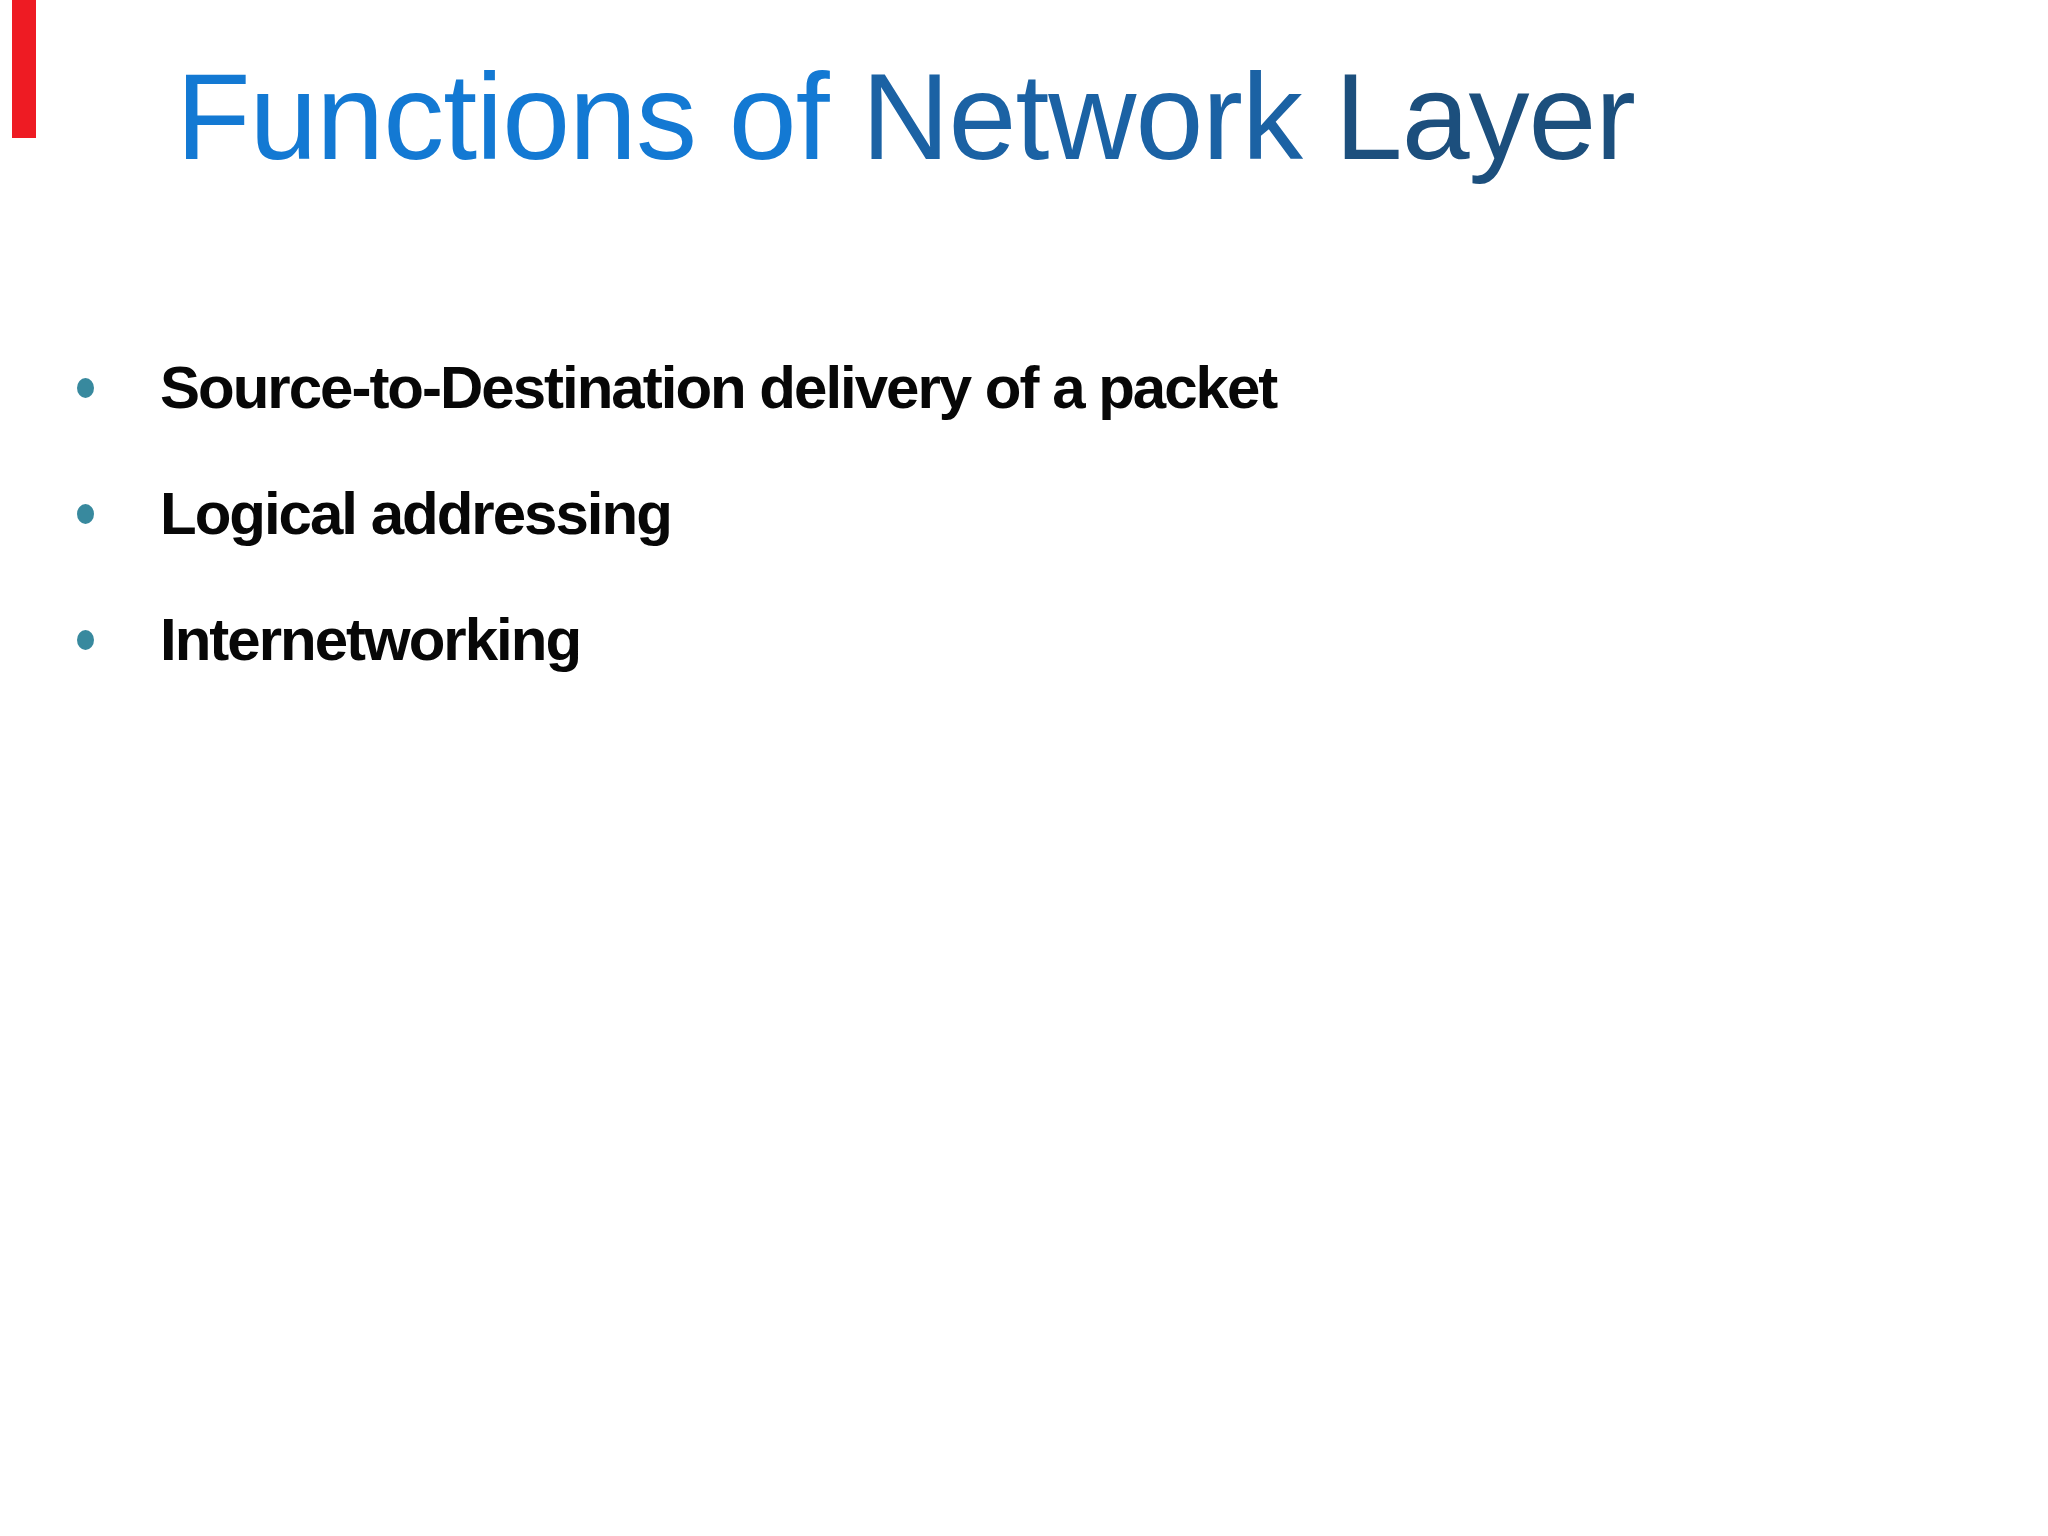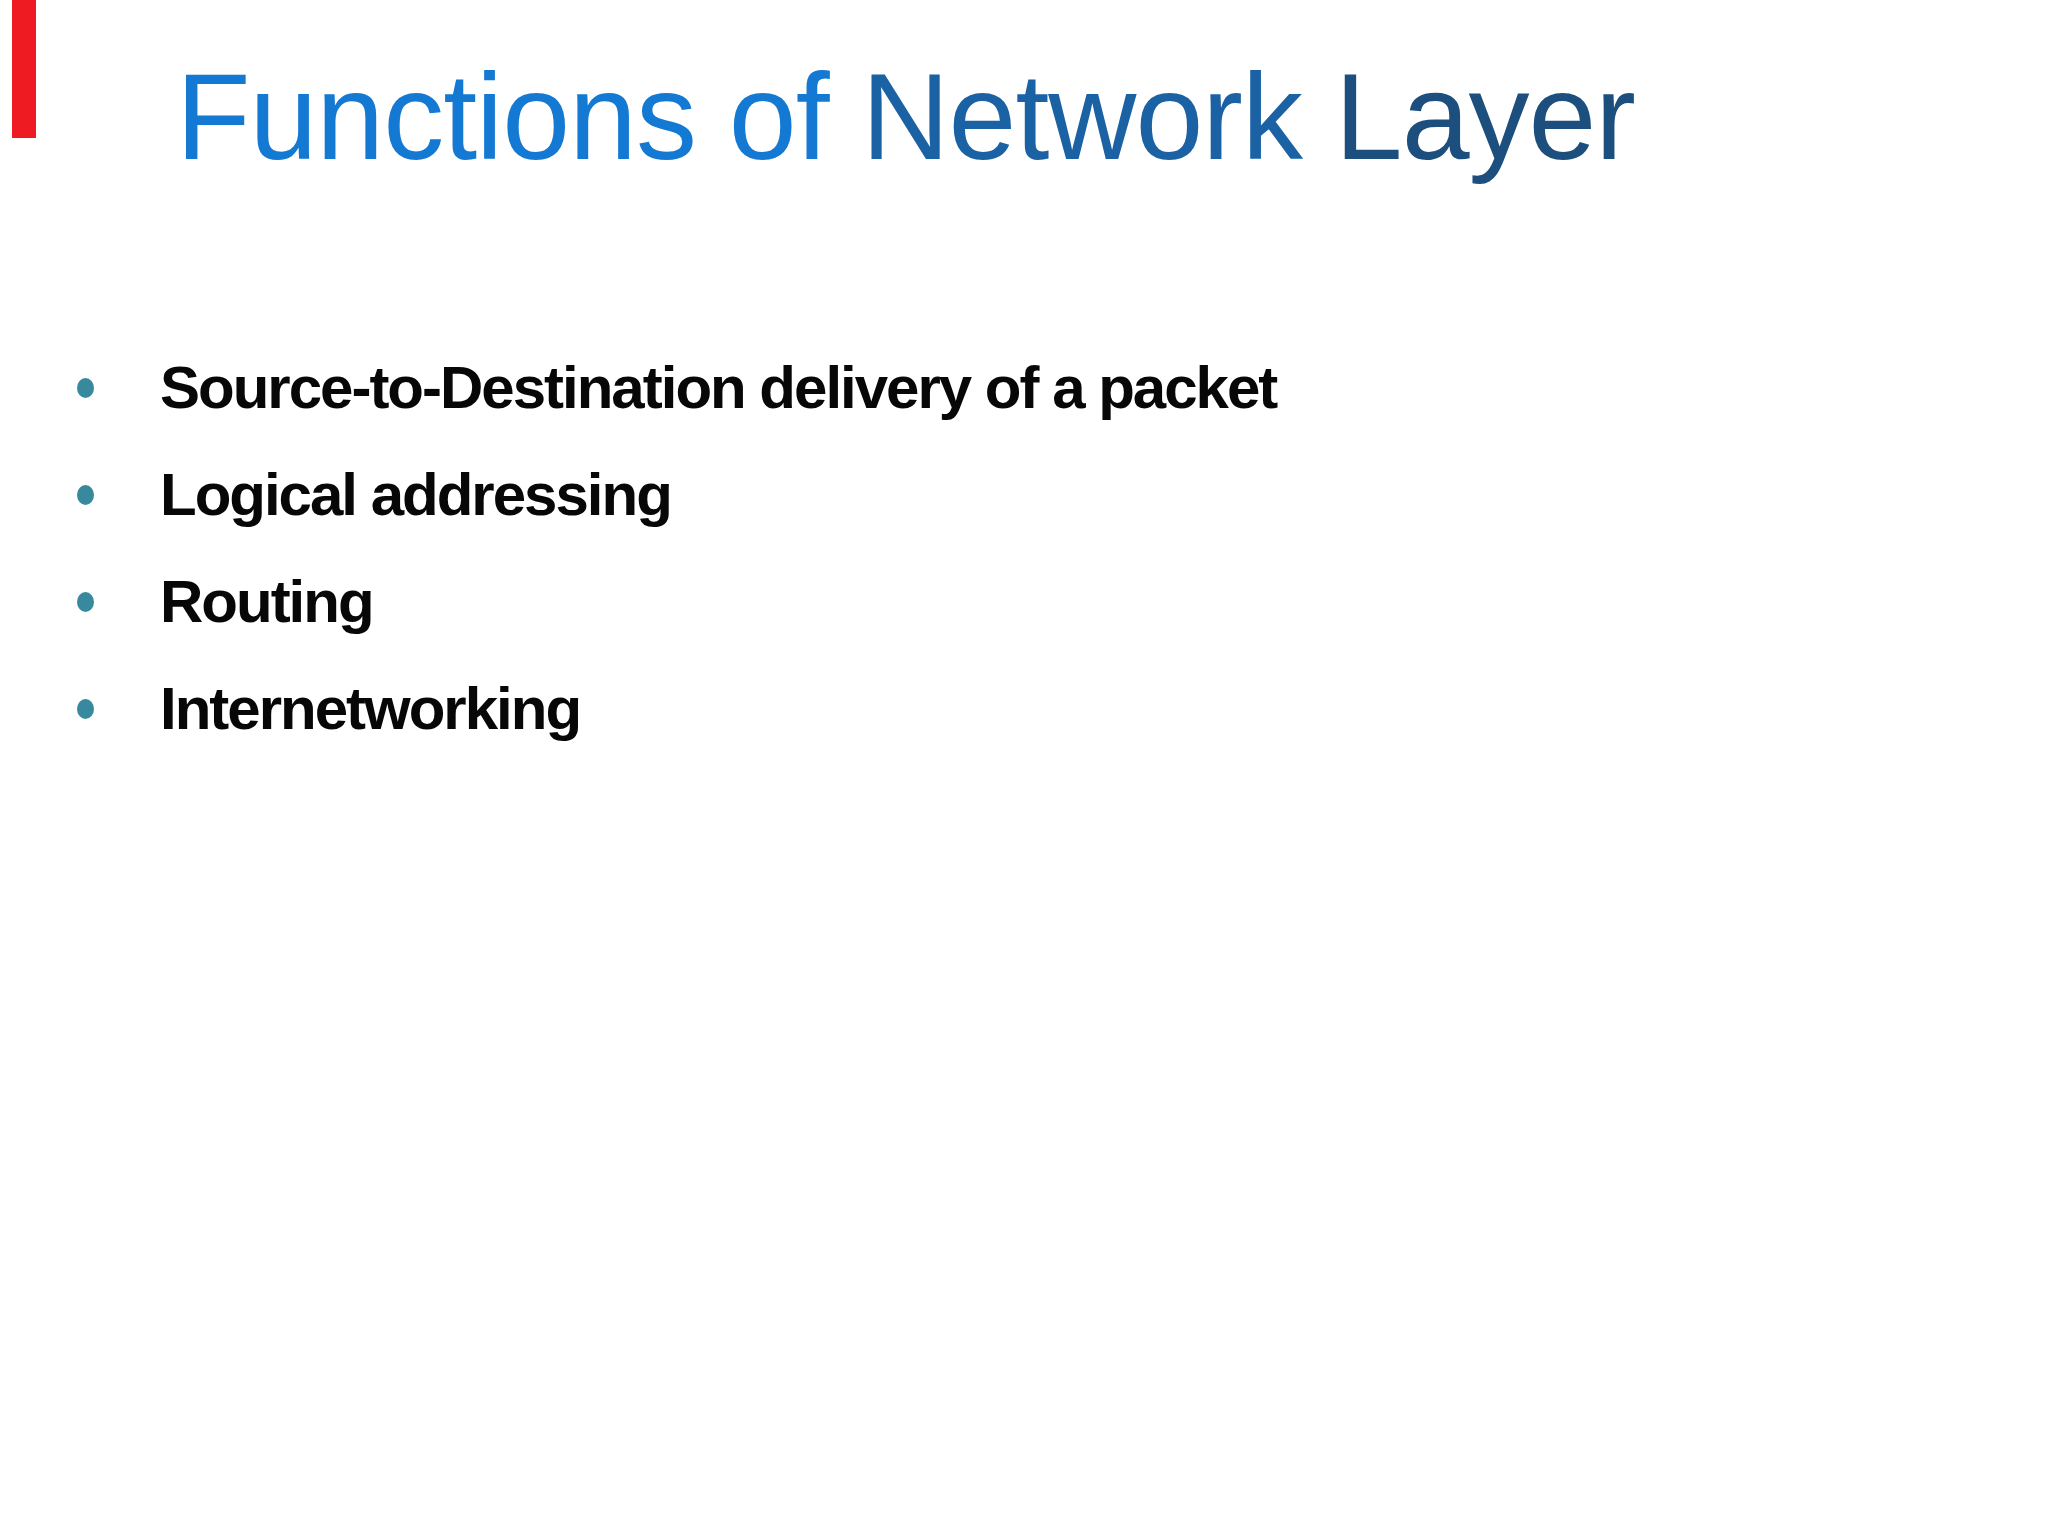--- a/index.html
+++ b/index.html
@@ -49,20 +49,21 @@
   .bullets li {
     position: relative;
     padding-left: 160px;
     font-size: 60px;
     line-height: 107px;
     font-weight: 700;
     letter-spacing: -2px;
     color: var(--text, #070707);
   }
   .bullets li + li {
+    margin-top: 19px;
   }
   .dot {
     position: absolute;
     left: 77px;
     top: 44px;
     width: 17px;
     height: 20px;
     border-radius: 50%;
     background: var(--bullet_dot, #38899E);
   }
@@ -80,21 +81,17 @@
     <li>
       <span class="dot"></span>
       <span>Source-to-Destination delivery of a packet</span>
     </li>
     <li>
       <span class="dot"></span>
       <span>Logical addressing</span>
     </li>
     <li>
       <span class="dot"></span>
-      <span>Routing</span>
-    </li>
-    <li>
-      <span class="dot"></span>
       <span>Internetworking</span>
     </li>
   </ul>
 
 </div>
 
 </body></html>

